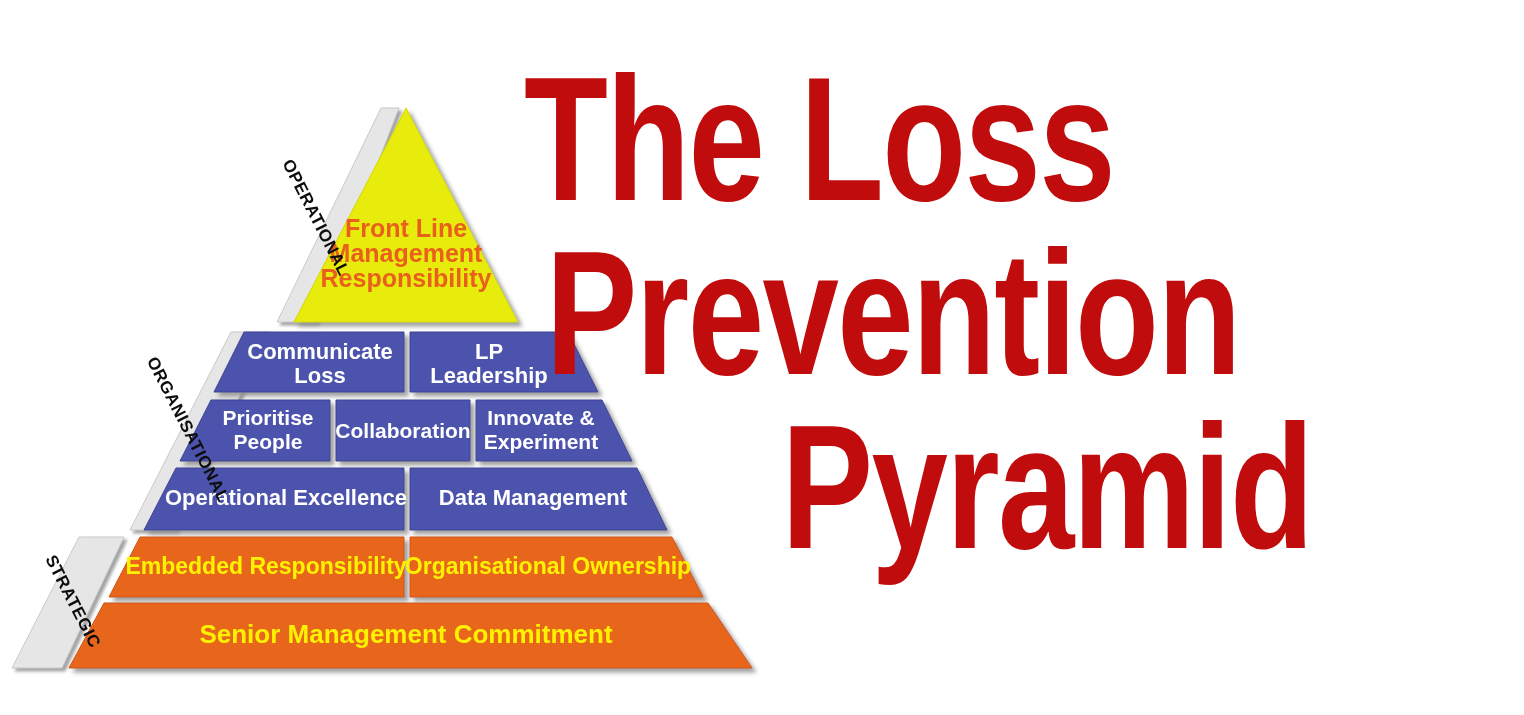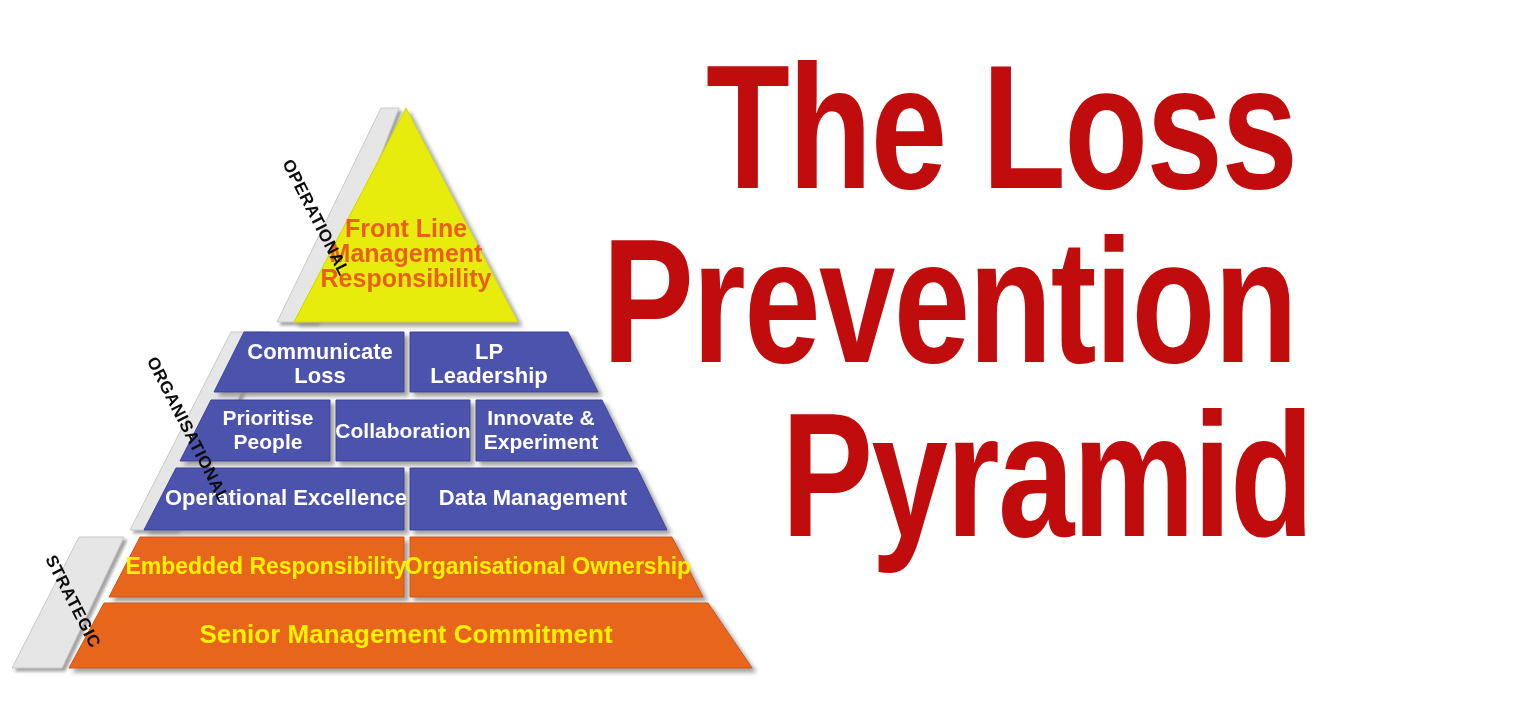--- a/index.html
+++ b/index.html
@@ -19,23 +19,23 @@
     position: absolute;
     left: 0; top: 0;
     width: 1524px;
     height: 715px;
   }
 
   
   .title-block {
     position: absolute;
     left: 524px;
-    top: 40px;
+    top: 52px;
     width: 990px;
-    text-align: right;
+    text-align: left;
   }
   .title-line {
     color: #c00c0c;
     font-family: "Liberation Sans Narrow", "Liberation Sans", sans-serif;
     font-weight: bold;
     font-size: 176px;
     line-height: 0.99;
     letter-spacing: -2px;
     white-space: nowrap;
     transform: scaleX(0.78);

